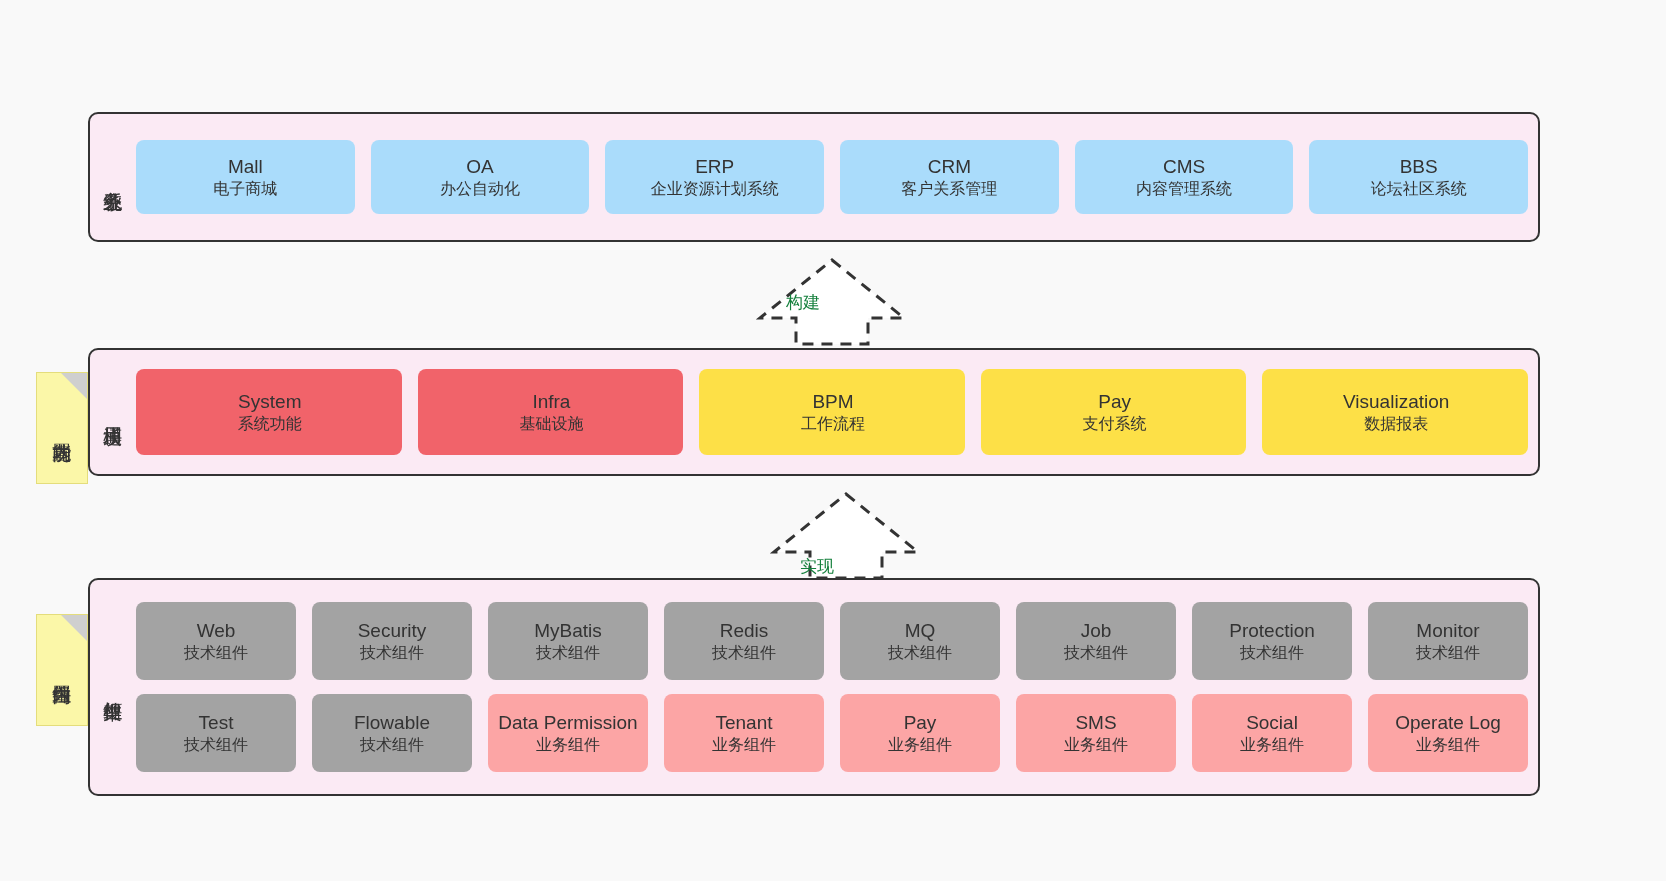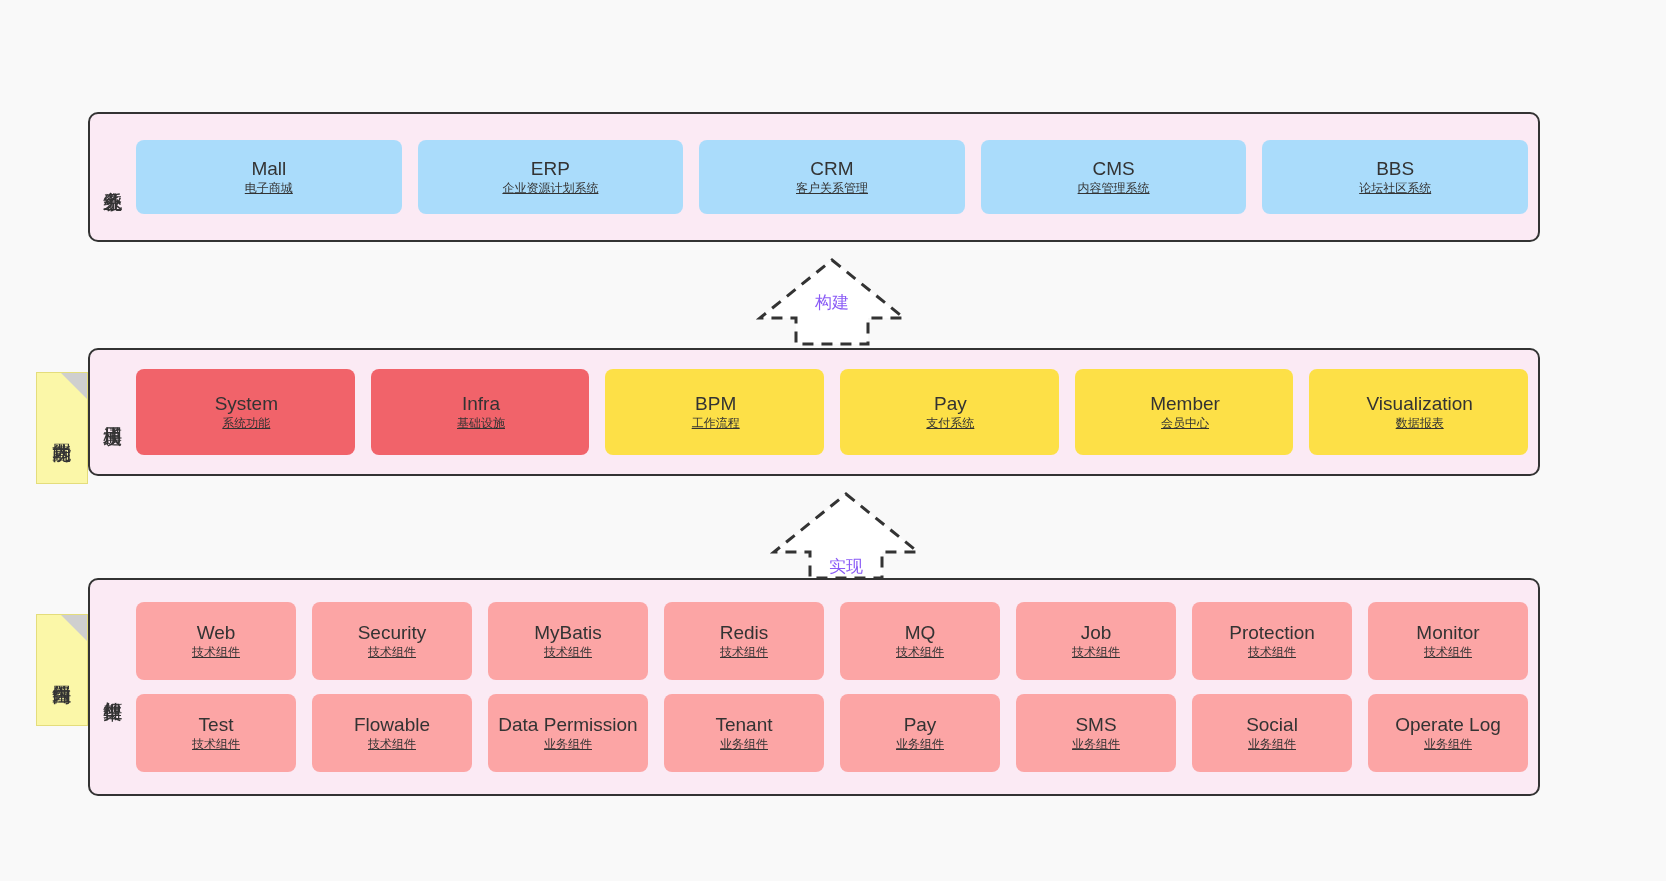--- a/index.html
+++ b/index.html
@@ -67,30 +67,30 @@
     flex-direction: column;
     align-items: center;
     justify-content: center;
     text-align: center;
     color: #333333;
     line-height: 1.2;
     box-sizing: border-box;
     padding: 4px 6px;
   }
   .node .t1 { font-size: 19px; }
-  .node .t2 { font-size: 12px; text-decoration: underline; }
+  .node .t2 { font-size: 16px; }
 
   .biz-row .node { height: 74px; }
   .mod-row .node { height: 86px; padding-left: 8px; }
   .fw-row .node { height: 78px; }
 
   .c-blue        { background: #aadcfb; }
   .c-red         { background: #f1636a; }
   .c-pink        { background: #fde047; }
-  .c-green       { background: #fca5a5; }
+  .c-green       { background: #a3a3a3; }
   .c-lightgreen  { background: #fca5a5; }
 
   
   .sticky {
     position: absolute;
     background: #fbf7a8;
     border: 1px solid #e4dd7c;
     box-sizing: border-box;
     display: flex;
     align-items: center;
@@ -112,37 +112,41 @@
     border-top: 26px solid #cfcfcf;
   }
 
   
   .arrow {
     position: absolute;
   }
   .arrow-label {
     position: absolute;
     font-size: 17px;
-    color: #8b5cf6;
+    color: #15803d;
     white-space: nowrap;
-    text-align: center;
+    text-align: left;
   }
 </style>
 </head>
 <body>
 
 <div class="canvas">
 
   <div class="layer" style="left:88px; top:112px; width:1452px; height:130px;">
     <div class="layer-title">业务系统</div>
     <div class="layer-body">
       <div class="row biz-row">
         <div class="node c-blue">
           <span class="t1">Mall</span>
           <span class="t2">电子商城</span>
+        </div>
+        <div class="node c-blue">
+          <span class="t1">OA</span>
+          <span class="t2">办公自动化</span>
         </div>
         <div class="node c-blue">
           <span class="t1">ERP</span>
           <span class="t2">企业资源计划系统</span>
         </div>
         <div class="node c-blue">
           <span class="t1">CRM</span>
           <span class="t2">客户关系管理</span>
         </div>
         <div class="node c-blue">
@@ -178,24 +182,20 @@
         </div>
         <div class="node c-pink">
           <span class="t1">BPM</span>
           <span class="t2">工作流程</span>
         </div>
         <div class="node c-pink">
           <span class="t1">Pay</span>
           <span class="t2">支付系统</span>
         </div>
         <div class="node c-pink">
-          <span class="t1">Member</span>
-          <span class="t2">会员中心</span>
-        </div>
-        <div class="node c-pink">
           <span class="t1">Visualization</span>
           <span class="t2">数据报表</span>
         </div>
       </div>
     </div>
   </div>
 
   <div class="sticky" style="left:36px; top:372px; width:52px; height:112px;">
     <span class="fold"></span>
     <span>内置功能</span>

